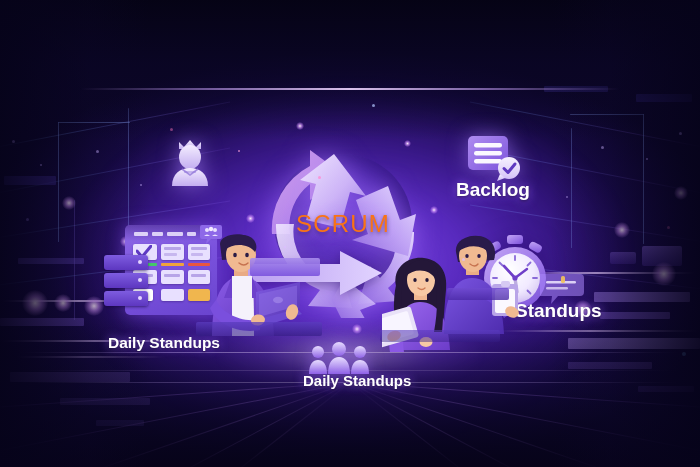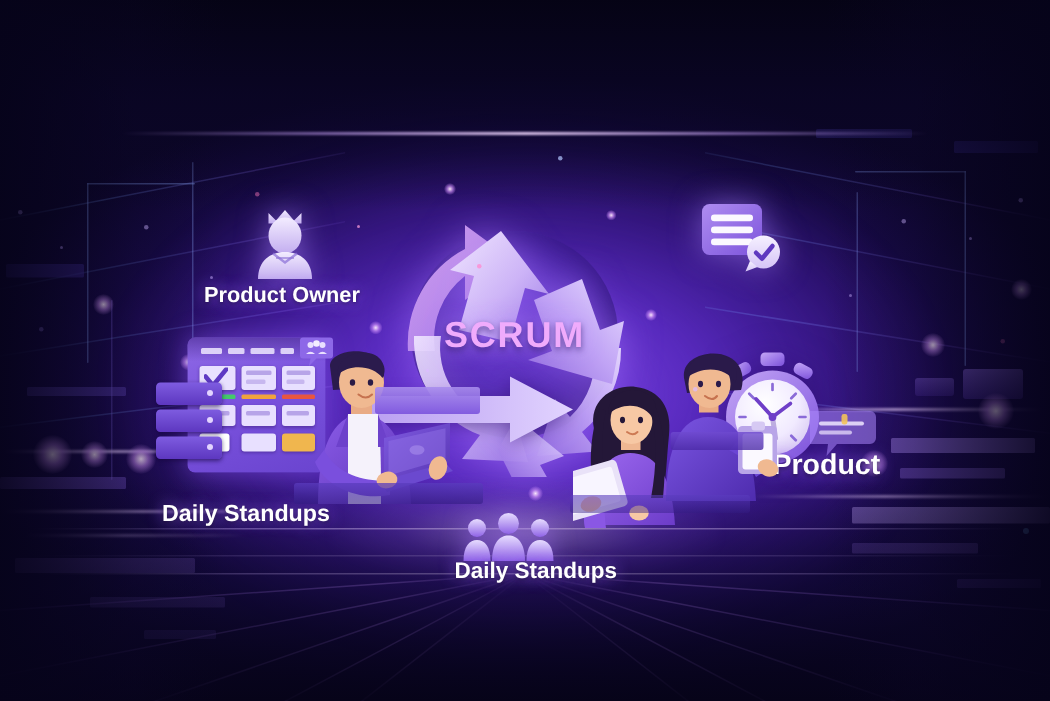--- a/index.html
+++ b/index.html
@@ -103,22 +103,22 @@
 
   
   .cycle { position:absolute; left: 248px; top: 128px; width: 190px; height: 190px; }
   .cycle .inner-disc {
     position:absolute; left: 26px; top: 26px; width: 138px; height: 138px; border-radius: 50%;
     background: radial-gradient(circle at 45% 38%, rgba(110,65,215,0.75) 0%, rgba(76,38,170,0.8) 55%, rgba(54,24,135,0.85) 100%);
     box-shadow: inset 0 0 30px rgba(40,15,110,.8);
   }
   .scrum-text {
     position:absolute; left:0; right:0; top: 82px;
-    text-align:center; font-size: 24px; font-weight: 700; letter-spacing: 1.2px;
-    color: #f0abfc;
+    text-align:center; font-size: 24px; font-weight: 400; letter-spacing: 1.2px;
+    color: #f97316;
     text-shadow: 0 0 14px rgba(185,140,255,.9), 0 2px 4px rgba(30,10,80,.7);
   }
 
   
   .bigarrow { position:absolute; left: 236px; top: 250px; width: 146px; height: 46px; }
 
   
   .feat-label {
     position:absolute;
     color:#ffffff; font-weight: 700;
@@ -332,21 +332,20 @@
           <stop offset="100%" stop-color="#c3aef0"></stop>
         </linearGradient>
       </defs>
       <path d="M 17 13 L 17 6 L 22 11 L 28 4 L 34 11 L 39 6 L 39 13 Z" fill="url(#poG)"></path>
       <ellipse cx="28" cy="21" rx="11" ry="12" fill="url(#poG)"></ellipse>
       <path d="M 10 50 C 10 38 18 32 28 32 C 38 32 46 38 46 50 Z" fill="url(#poG)"></path>
       <path d="M 20 33 L 28 39 L 36 33" stroke="#8f74d8" stroke-width="1.6" fill="none" opacity=".75"></path>
       <path d="M 22 36 L 34 36" stroke="#8f74d8" stroke-width="1.3" opacity=".6"></path>
     </svg>
   </div>
-  <div class="feat-label po-label">Product Owner</div>
 
   <div class="icon-wrap" style="left:464px;top:133px;width:66px;height:52px;">
     <svg width="66" height="52" viewBox="0 0 66 52" style="filter:drop-shadow(0 0 10px rgba(170,130,255,.55));">
       <defs>
         <linearGradient id="bkG" x1="0" y1="0" x2="1" y2="1">
           <stop offset="0%" stop-color="#ae8cf0"></stop>
           <stop offset="100%" stop-color="#7d54dc"></stop>
         </linearGradient>
         <linearGradient id="bkC" x1="0" y1="0" x2="0" y2="1">
           <stop offset="0%" stop-color="#f6f1ff"></stop>
@@ -356,20 +355,21 @@
       <rect x="4" y="3" width="40" height="34" rx="5" fill="url(#bkG)"></rect>
       <rect x="10" y="10" width="28" height="4.5" rx="2.2" fill="#fbf8ff"></rect>
       <rect x="10" y="18" width="28" height="4.5" rx="2.2" fill="#fbf8ff"></rect>
       <rect x="10" y="26" width="28" height="4.5" rx="2.2" fill="#fbf8ff"></rect>
       <path d="M 30 24 h 18 a 9 9 0 0 1 9 9 v 4 a 9 9 0 0 1 -9 9 h -9 l -6 6 l 1 -6 h 1 a 9 9 0 0 1 -5 -9 v -4 a 9 9 0 0 1 0 -9 z" fill="url(#bkC)" opacity="0"></path>
       <circle cx="45" cy="35" r="11" fill="url(#bkC)"></circle>
       <path d="M 36 41 L 33 48 L 41 45 Z" fill="url(#bkC)"></path>
       <path d="M 40 35.5 L 44 39.5 L 51 31" stroke="#5f39c0" stroke-width="3" fill="none" stroke-linecap="round" stroke-linejoin="round"></path>
     </svg>
   </div>
+  <div class="feat-label bk-label">Backlog</div>
 
   <div class="watch">
     <svg width="72" height="80" viewBox="0 0 72 80" style="filter:drop-shadow(0 3px 10px rgba(40,10,100,.55));">
       <defs>
         <linearGradient id="wBody" x1="0" y1="0" x2="1" y2="1">
           <stop offset="0%" stop-color="#c3a6f5"></stop>
           <stop offset="55%" stop-color="#9d78e9"></stop>
           <stop offset="100%" stop-color="#7a50d8"></stop>
         </linearGradient>
         <radialGradient id="wFace" cx="40%" cy="33%" r="75%">
@@ -400,21 +400,21 @@
     </svg>
   </div>
   <div class="icon-wrap" style="left:540px;top:272px;width:48px;height:34px;">
     <svg width="48" height="34" viewBox="0 0 48 34">
       <path d="M 0 2 h 40 a 4 4 0 0 1 4 4 v 14 a 4 4 0 0 1 -4 4 h -22 l -7 8 l 1 -8 h -12 z" fill="rgba(170,135,250,.55)"></path>
       <rect x="6" y="9" width="30" height="2.6" rx="1.3" fill="#efe6ff" opacity=".85"></rect>
       <rect x="6" y="15" width="22" height="2.6" rx="1.3" fill="#efe6ff" opacity=".7"></rect>
       <rect x="21" y="4" width="4" height="7" rx="1.6" fill="#f3c35a" opacity=".9"></rect>
     </svg>
   </div>
-  <div class="feat-label sp-label">Product</div>
+  <div class="feat-label sp-label">Standups</div>
 
   <div class="board">
     <div style="position:absolute;left:0;top:0;right:0;height:16px;background:linear-gradient(180deg,rgba(60,30,130,.55),rgba(60,30,130,0));"></div>
     <div class="bch" style="left:9px;top:7px;width:14px;height:4px;"></div>
     <div class="bch" style="left:27px;top:7px;width:11px;height:4px;"></div>
     <div class="bch" style="left:42px;top:7px;width:16px;height:4px;"></div>
     <div class="bch" style="left:62px;top:7px;width:9px;height:4px;"></div>
 
     <div class="card" style="left:8px;top:19px;width:24px;height:16px;"></div>
     <div class="card" style="left:36px;top:19px;width:23px;height:16px;"></div>

